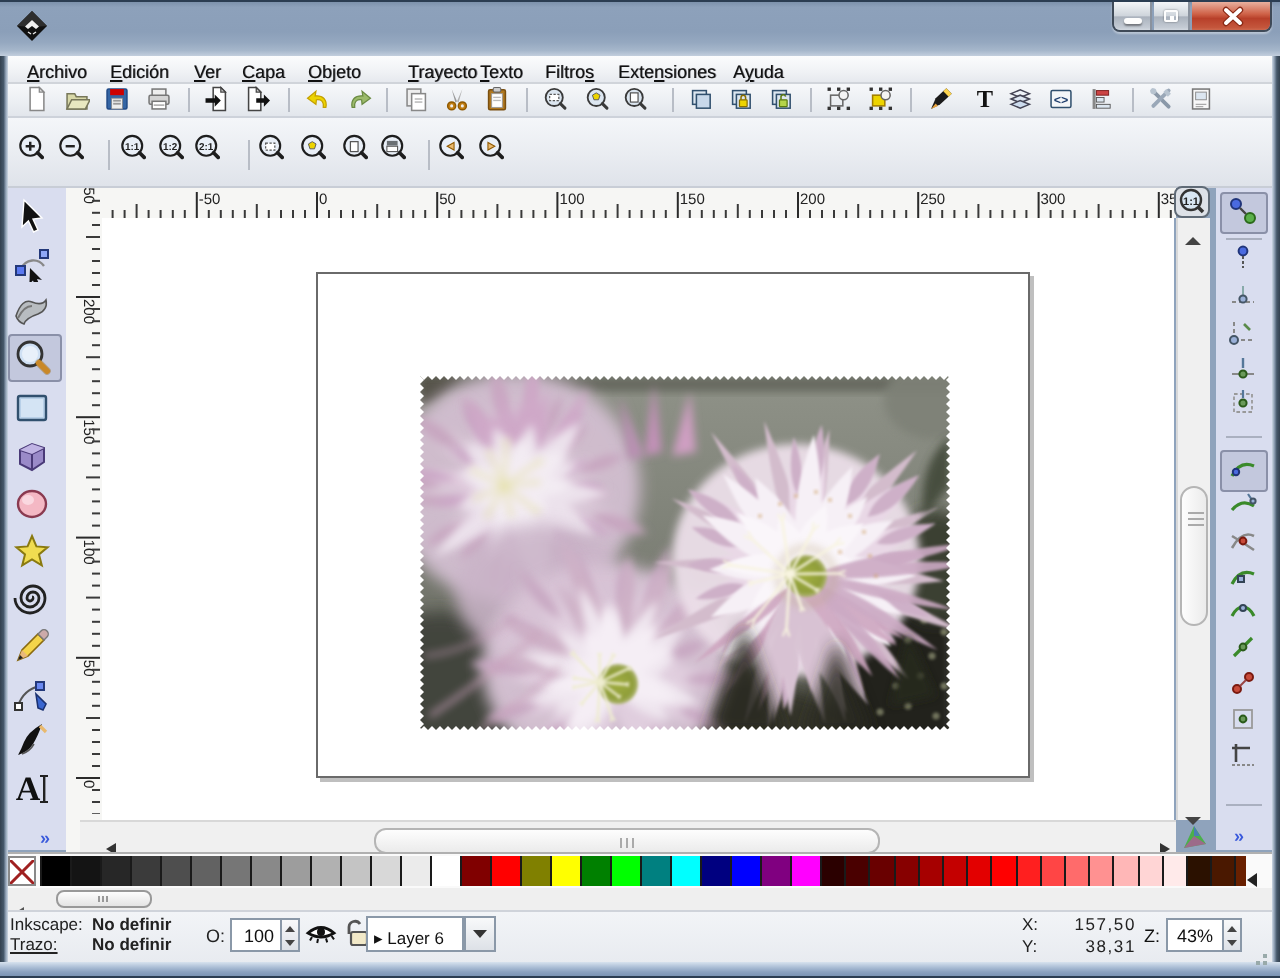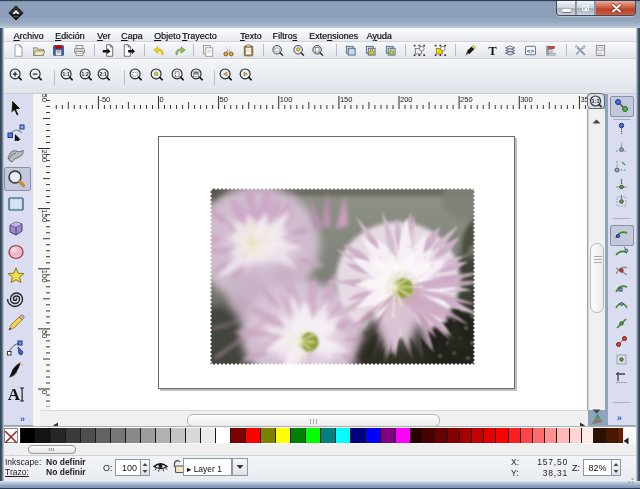--- a/index.html
+++ b/index.html
@@ -33,21 +33,21 @@
           <path d="M17,4 L24,10.5 M24,4 L17,10.5" stroke="#8a2a16" stroke-width="3.2" stroke-linecap="round"></path>
           <path d="M17,4 L24,10.5 M24,4 L17,10.5" stroke="#fff" stroke-width="2" stroke-linecap="round"></path>
         </svg></div>
 </div>
 <div class="abs" style="left:4px;top:28px;width:632px;height:14px;background:linear-gradient(#fbfcfd,#f0f2f5 60%,#e6e9ee);border-bottom:1px solid #d0d4da;"></div>
 <div class="abs" style="left:13.5px;top:31px;font-size:9px;color:#111;white-space:nowrap;text-shadow:0.4px 0 0 rgba(20,20,30,0.55);"><span style="text-decoration:underline">A</span>rchivo</div>
 <div class="abs" style="left:55px;top:31px;font-size:9px;color:#111;white-space:nowrap;text-shadow:0.4px 0 0 rgba(20,20,30,0.55);"><span style="text-decoration:underline">E</span>dición</div>
 <div class="abs" style="left:97px;top:31px;font-size:9px;color:#111;white-space:nowrap;text-shadow:0.4px 0 0 rgba(20,20,30,0.55);"><span style="text-decoration:underline">V</span>er</div>
 <div class="abs" style="left:121px;top:31px;font-size:9px;color:#111;white-space:nowrap;text-shadow:0.4px 0 0 rgba(20,20,30,0.55);"><span style="text-decoration:underline">C</span>apa</div>
 <div class="abs" style="left:154px;top:31px;font-size:9px;color:#111;white-space:nowrap;text-shadow:0.4px 0 0 rgba(20,20,30,0.55);"><span style="text-decoration:underline">O</span>bjeto</div>
-<div class="abs" style="left:182px;top:31px;font-size:9px;color:#111;white-space:nowrap;text-shadow:0.4px 0 0 rgba(20,20,30,0.55);"><span style="text-decoration:underline">T</span>rayecto</div>
+<div class="abs" style="left:204px;top:31px;font-size:9px;color:#111;white-space:nowrap;text-shadow:0.4px 0 0 rgba(20,20,30,0.55);"><span style="text-decoration:underline">T</span>rayecto</div>
 <div class="abs" style="left:240px;top:31px;font-size:9px;color:#111;white-space:nowrap;text-shadow:0.4px 0 0 rgba(20,20,30,0.55);"><span style="text-decoration:underline">T</span>exto</div>
 <div class="abs" style="left:272.5px;top:31px;font-size:9px;color:#111;white-space:nowrap;text-shadow:0.4px 0 0 rgba(20,20,30,0.55);">Filtro<span style="text-decoration:underline">s</span></div>
 <div class="abs" style="left:309px;top:31px;font-size:9px;color:#111;white-space:nowrap;text-shadow:0.4px 0 0 rgba(20,20,30,0.55);">Exte<span style="text-decoration:underline">n</span>siones</div>
 <div class="abs" style="left:366.5px;top:31px;font-size:9px;color:#111;white-space:nowrap;text-shadow:0.4px 0 0 rgba(20,20,30,0.55);">A<span style="text-decoration:underline">y</span>uda</div>
 <div class="abs" style="left:4px;top:42px;width:632px;height:17px;background:linear-gradient(#f6f8fa,#eceff3 55%,#e2e6ec);border-bottom:1px solid #cdd2da;"></div>
 <div class="abs" style="left:4px;top:59px;width:632px;height:35px;background:linear-gradient(#f4f6f9,#e9ecf1 55%,#dfe3ea);border-bottom:1px solid #c8cdd6;"></div>
 <div class="abs" style="left:11.5px;top:43px;width:13px;height:13px;"><svg width="13" height="13" viewBox="0 0 17 17">
         <path d="M4,1 h6 l3,3 v12 h-9 z" fill="#fff" stroke="#888"></path>
         <path d="M10,1 l3,3 h-3 z" fill="#ddd" stroke="#888" stroke-width="0.8"></path>
       </svg></div>
@@ -1131,30 +1131,30 @@
       </svg></div>
 <div class="abs" style="left:152px;top:459px;width:17px;height:15px;"><svg width="17" height="15" viewBox="0 0 17 15" style="">
         <path d="M2,7.5 Q8.5,2 15,7.5 Q8.5,11.5 2,7.5 Z" fill="#fff" stroke="#111" stroke-width="1.4"></path>
         <circle cx="8.5" cy="7" r="2" fill="#111"></circle>
         <path d="M4,9.5 l-1,1.8 M7,10.5 l-0.4,2 M11,10.2 l0.6,2 M13.8,9 l1.2,1.7" stroke="#111" stroke-width="1"></path>
       </svg></div>
 <div class="abs" style="left:172px;top:458px;width:13px;height:16px;"><svg width="13" height="16" viewBox="0 0 13 16" style="">
         <rect x="3.5" y="8" width="8" height="6.5" rx="1" fill="#f2e9c8" stroke="#555" stroke-width="1.1"></rect>
         <path d="M2.5,9 V5.5 a3,3 0 0 1 5.5,-1.5" fill="none" stroke="#555" stroke-width="1.4"></path>
       </svg></div>
-<div class="abs" style="left:183px;top:458px;width:49px;height:18px;background:#fff;border:1px solid #8a98a8;font-size:8.5px;color:#111;padding:5px 0 0 3px;">▸ Layer 1</div>
+<div class="abs" style="left:183px;top:458px;width:49px;height:18px;background:#fff;border:1px solid #8a98a8;font-size:8.5px;color:#111;padding:5px 0 0 3px;">▸ Layer 6</div>
 <div class="abs" style="left:232px;top:458px;width:16px;height:18px;background:linear-gradient(#f8f9fa,#dde1e7);border:1px solid #8a98a8;"><svg width="14" height="16">
         <path d="M7,10 L3.5,6 h7 Z" fill="#333"></path>
       </svg></div>
 <div class="abs" style="left:511px;top:457px;font-size:8.5px;color:#222;">X:</div>
 <div class="abs" style="left:511px;top:468px;font-size:8.5px;color:#222;">Y:</div>
 <div class="abs" style="left:530px;top:457px;width:38px;font-size:8.5px;color:#222;text-align:right;letter-spacing:0.8px;">157,50</div>
 <div class="abs" style="left:530px;top:468px;width:38px;font-size:8.5px;color:#222;text-align:right;letter-spacing:0.8px;">38,31</div>
 <div class="abs" style="left:572px;top:463px;font-size:9px;color:#111;">Z:</div>
-<div class="abs" style="left:583px;top:459px;width:29px;height:17px;background:#fff;border:1px solid #8a98a8;font-size:9px;color:#111;text-align:center;padding:3px 0 0 0;">82%</div>
+<div class="abs" style="left:583px;top:459px;width:29px;height:17px;background:#fff;border:1px solid #8a98a8;font-size:9px;color:#111;text-align:center;padding:3px 0 0 0;">43%</div>
 <div class="abs" style="left:612px;top:459px;width:9px;height:17px;background:linear-gradient(#f8f9fa,#dde1e7);border:1px solid #8a98a8;border-left:none;"><svg width="8" height="16">
         <path d="M4,3 L6.5,6 L1.5,6 Z" fill="#444"></path>
         <path d="M4,13 L6.5,10 L1.5,10 Z" fill="#444"></path>
       </svg></div>
 <div class="abs" style="left:626px;top:470px;width:8px;height:8px;"><svg width="8" height="8">
         <g fill="#9aa">
           <rect x="5.5" y="5.5" width="2" height="2"></rect>
           <rect x="5.5" y="2" width="2" height="2"></rect>
           <rect x="2" y="5.5" width="2" height="2"></rect>
         </g>

